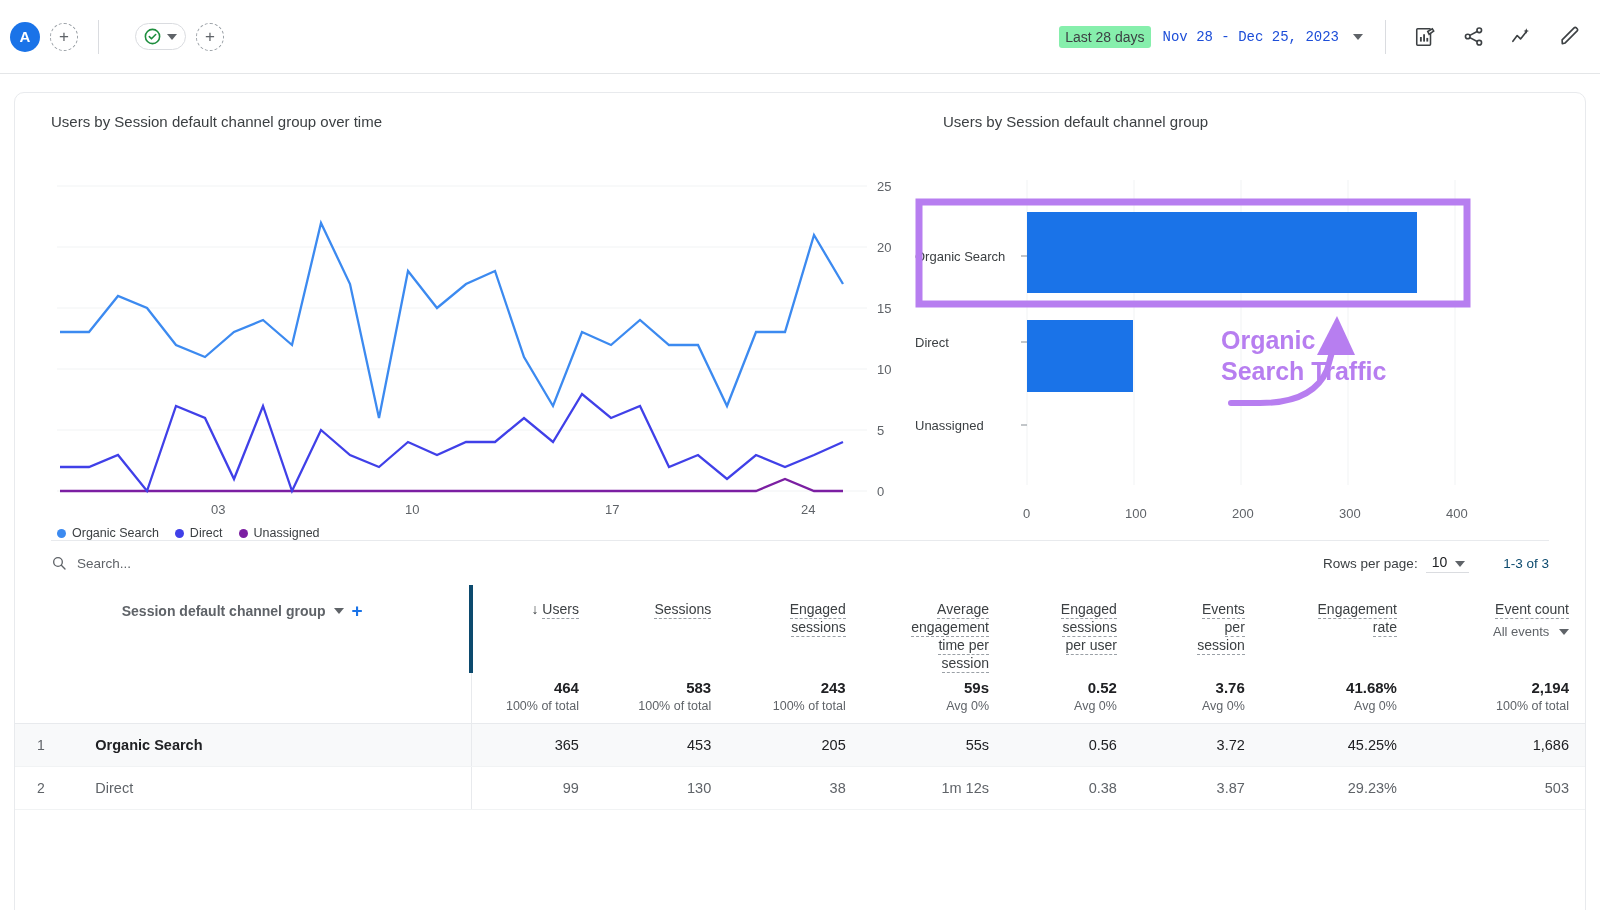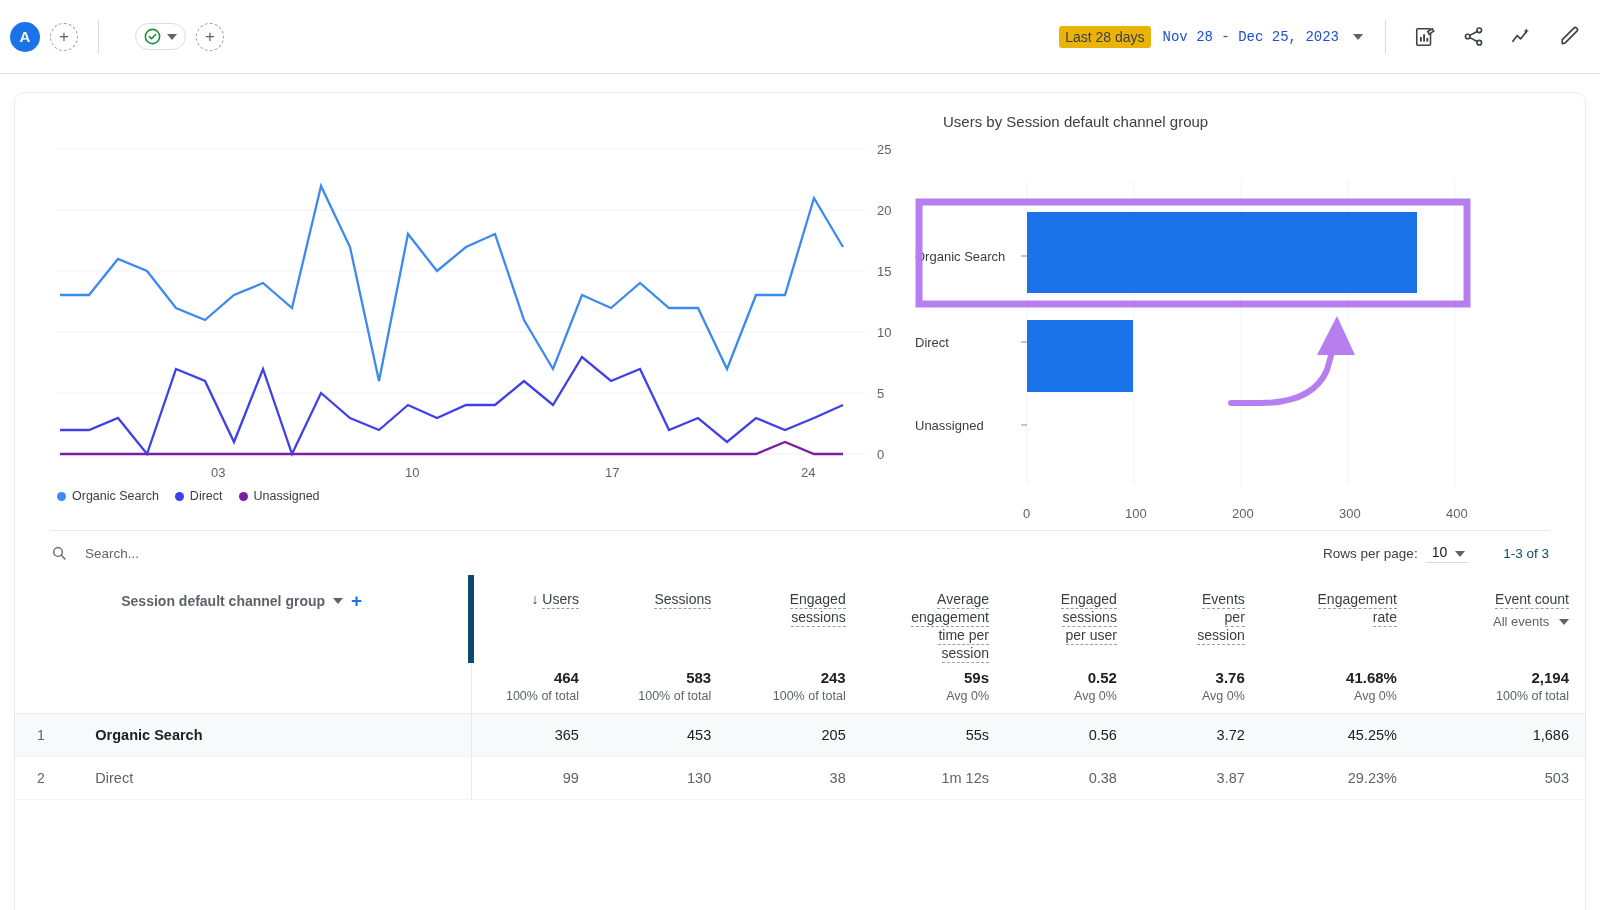--- a/index.html
+++ b/index.html
@@ -72,21 +72,21 @@
   .caret {
     width: 0; height: 0;
     border-left: 5px solid transparent;
     border-right: 5px solid transparent;
     border-top: 6px solid #5f6368;
   }
   .spacer { flex: 1; }
   .range-chip {
     font-size: 14px;
     color: #3c4043;
-    background: #eab308;
+    background: #86efac;
     padding: 3px 6px;
     border-radius: 3px;
     white-space: nowrap;
   }
   .range-text {
     font-size: 14px;
     color: #1d4ed8;
     margin-left: 12px;
     white-space: nowrap;
     font-family: Liberation Mono, monospace;
@@ -145,21 +145,21 @@
   }
 
   
   .divider { height: 1px; background: #e8eaed; margin: 0 36px; }
   .search-row {
     display: flex;
     align-items: center;
     height: 44px;
     padding: 0 36px;
   }
-  .search-input-wrap { display: flex; align-items: center; gap: 18px; flex: 1; }
+  .search-input-wrap { display: flex; align-items: center; gap: 10px; flex: 1; }
   .search-placeholder { font-size: 13.5px; color: #5f6368; }
   .rows-per-page { font-size: 13.5px; color: #3c4043; }
   .rpp-value {
     font-size: 14px;
     color: #202124;
     border-bottom: 1px solid #dadce0;
     padding: 0 22px 2px 6px;
     margin-left: 8px;
     position: relative;
   }
@@ -167,21 +167,21 @@
     position: absolute; right: 4px; top: 7px;
   }
   .range-count { font-size: 13.5px; color: #0c4a6e; margin-left: 34px; }
 
   
   table { width: 100%; border-collapse: collapse; table-layout: fixed; }
   .dim-head {
     text-align: left;
     padding: 16px 0 0 0;
     vertical-align: top;
-    border-right: 6px solid #0c4a6e;
+    border-right: 4px solid #0c4a6e;
   }
   .dim-head-inner {
     display: flex; align-items: center; justify-content: center;
     gap: 8px; font-size: 14px; color: #5f6368;
   }
   .plus-blue { color: #1a73e8; font-size: 19px; line-height: 1; }
   .metric-head {
     text-align: right;
     vertical-align: top;
     padding: 16px 16px 0 12px;
@@ -286,20 +286,21 @@
       <path d="M4.5 19.5l3-.8L20 6.2a1.6 1.6 0 0 0 0-2.3l-.9-.9a1.6 1.6 0 0 0-2.3 0L4.3 15.5z" stroke-linejoin="round"></path>
     </svg>
   </div>
 </div>
 
 <div class="card">
 
   <div class="charts-row">
 
     <div class="chart-block" style="width:900px">
+      <div class="chart-title">Users by Session default channel group over time</div>
       <svg width="900" height="390">
 
         <line class="gridline" x1="42" y1="56" x2="852" y2="56"></line>
         <line class="gridline" x1="42" y1="117" x2="852" y2="117"></line>
         <line class="gridline" x1="42" y1="178" x2="852" y2="178"></line>
         <line class="gridline" x1="42" y1="239" x2="852" y2="239"></line>
         <line class="gridline" x1="42" y1="300" x2="852" y2="300"></line>
         <line class="gridline" x1="42" y1="361" x2="852" y2="361"></line>
 
         <text class="axis-label" x="862" y="61">25</text>
@@ -364,20 +365,22 @@
         <text class="axis-label" x="317" y="388">200</text>
         <text class="axis-label" x="424" y="388">300</text>
         <text class="axis-label" x="531" y="388">400</text>
 
         <rect x="4" y="72" width="548" height="102" fill="none" stroke="#b77ef0" stroke-width="7"></rect>
 
         <path d="M316 273 L345 273 Q398 273 412 240 L419 215" fill="none" stroke="#b77ef0" stroke-width="6" stroke-linecap="round"></path>
         <path d="M422 186 L440 225 L402 225 Z" fill="#b77ef0"></path>
       </svg>
 
+      <div class="annot-text" style="left:306px; top:232px; color:#b77ef0">Organic
+Search Traffic</div>
     </div>
   </div>
 
   <div class="divider"></div>
 
   <div class="search-row">
     <div class="search-input-wrap">
       <span>
         <svg width="16" height="16" viewBox="0 0 24 24" fill="none" stroke="#5f6368" stroke-width="2">
           <circle cx="10.5" cy="10.5" r="6.5"></circle>

